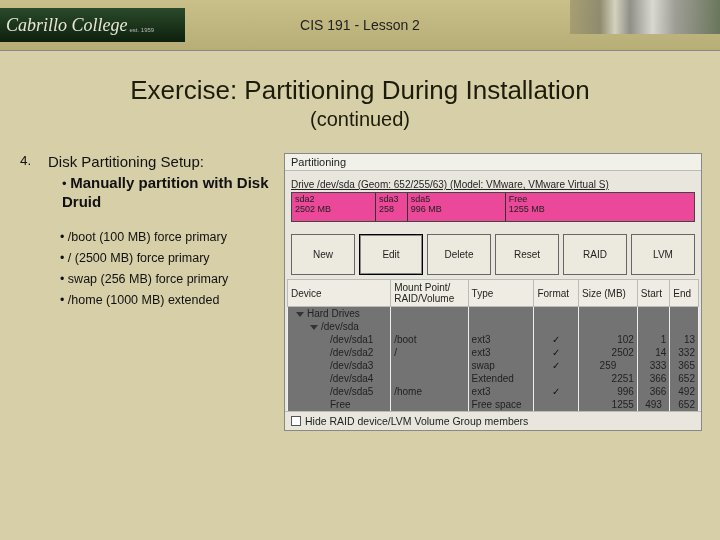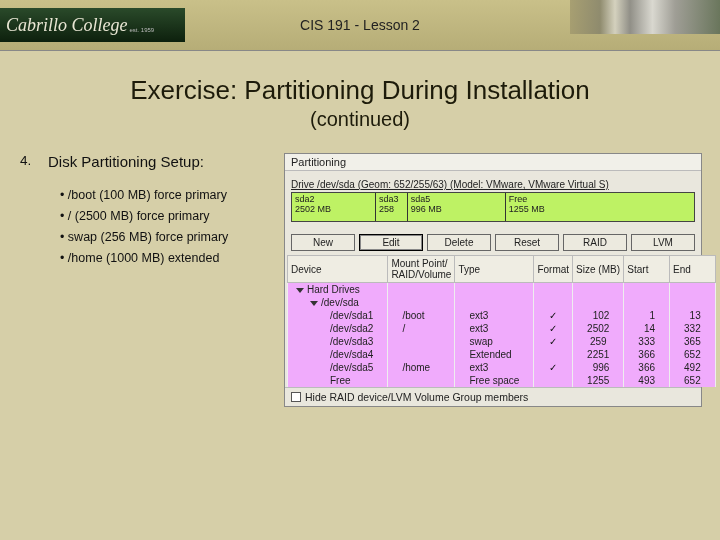--- a/index.html
+++ b/index.html
@@ -22,30 +22,30 @@
   .lbullets li::before { content:"• "; }
   .lbullets li { font-size: 13px; margin-bottom: 8px; line-height:1.25;}
   .sublist { list-style:none; margin-left: 12px; margin-top: 18px;}
   .sublist li { font-size: 12.5px; margin-bottom: 7px;}
   .sublist li::before { content:"• "; }
 
   .rightcol { width: 418px; background:#e9e7dd; border:1px solid #888; font-size: 10.5px; font-family: Arial, sans-serif; color:#222; position:relative; }
   .win-title { background:#f1f0e9; padding:2px 6px; font-size:11px; border-bottom:1px solid #bbb;}
   .drive-area { padding: 8px 6px 4px 6px; }
   .drive-label { font-size:10px; margin-bottom:2px;text-decoration:underline;}
-  .partition-map { display:flex; border:1px solid #444; height:30px; margin-bottom:6px; background:#bef264;}
+  .partition-map { display:flex; border:1px solid #444; height:30px; margin-bottom:6px; background:#ec4899;}
   .pmap-seg { border-right:1px solid #333; padding:1px 3px; font-size:9px; display:flex; flex-direction:column; justify-content:flex-start;}
   .pmap-seg:last-child { border-right:none; }
   .btn-row { display:flex; gap:4px; padding: 2px 6px 4px 6px;}
-  .dbtn { flex:1; border:1px solid #666; background:#eceadf; font-size:10px; padding:2px 2px; text-align:center;}
+  .dbtn { flex:1; border:1px solid #666; background:#eceadf; font-size:10px; padding:14px 2px; text-align:center;}
   .dbtn.active { border:1px solid #000; box-shadow: inset 0 0 0 1px #888; }
   .tbl-wrap { margin:0 2px; }
-  .tbl { width:100%; border-collapse:collapse; font-size:10px; background:#f0abfc;}
+  .tbl { width:100%; border-collapse:collapse; font-size:10px; background:#737373;}
   .tbl th { background:#efede3; border:1px solid #bbb; padding:2px 3px; font-weight:normal; text-align:left;}
-  .tbl td { border-left:1px solid #eee; border-right:1px solid #eee; padding:1px 14px; white-space:nowrap;}
+  .tbl td { border-left:1px solid #eee; border-right:1px solid #eee; padding:1px 3px; white-space:nowrap;}
   .tbl tr { border-bottom:0;}
   .indent1 { padding-left: 8px !important;}
   .indent2 { padding-left: 22px !important;}
   .indent3 { padding-left: 42px !important;}
   .tri { display:inline-block; width:0; height:0; border-left:4px solid transparent; border-right:4px solid transparent; border-top:5px solid #333; margin-right:3px;}
   .check { color:#111;}
   .footer-chk { padding:3px 6px; border-top:1px solid #bbb; display:flex; align-items:center; gap:4px;}
   .cbox { width:10px; height:10px; border:1px solid #555; background:#fff; display:inline-block;}
 </style>
 </head>
@@ -61,20 +61,23 @@
 </div>
 
 <div class="slide-title">Exercise: Partitioning During Installation</div>
 <div class="slide-sub">(continued)</div>
 
 <div class="content">
   <div class="leftcol">
     <div class="step-num">4.</div>
     <div class="step-body">
       <div class="setup-line">Disk Partitioning Setup:</div>
+      <ul class="lbullets">
+        <li><span class="setup-bold">Manually partition with Disk Druid</span></li>
+      </ul>
       <ul class="sublist">
         <li>/boot (100 MB) force primary</li>
         <li>/ (2500 MB) force primary</li>
         <li>swap (256 MB) force primary</li>
         <li>/home (1000 MB) extended</li>
       </ul>
     </div>
   </div>
 
   <div class="rightcol">

